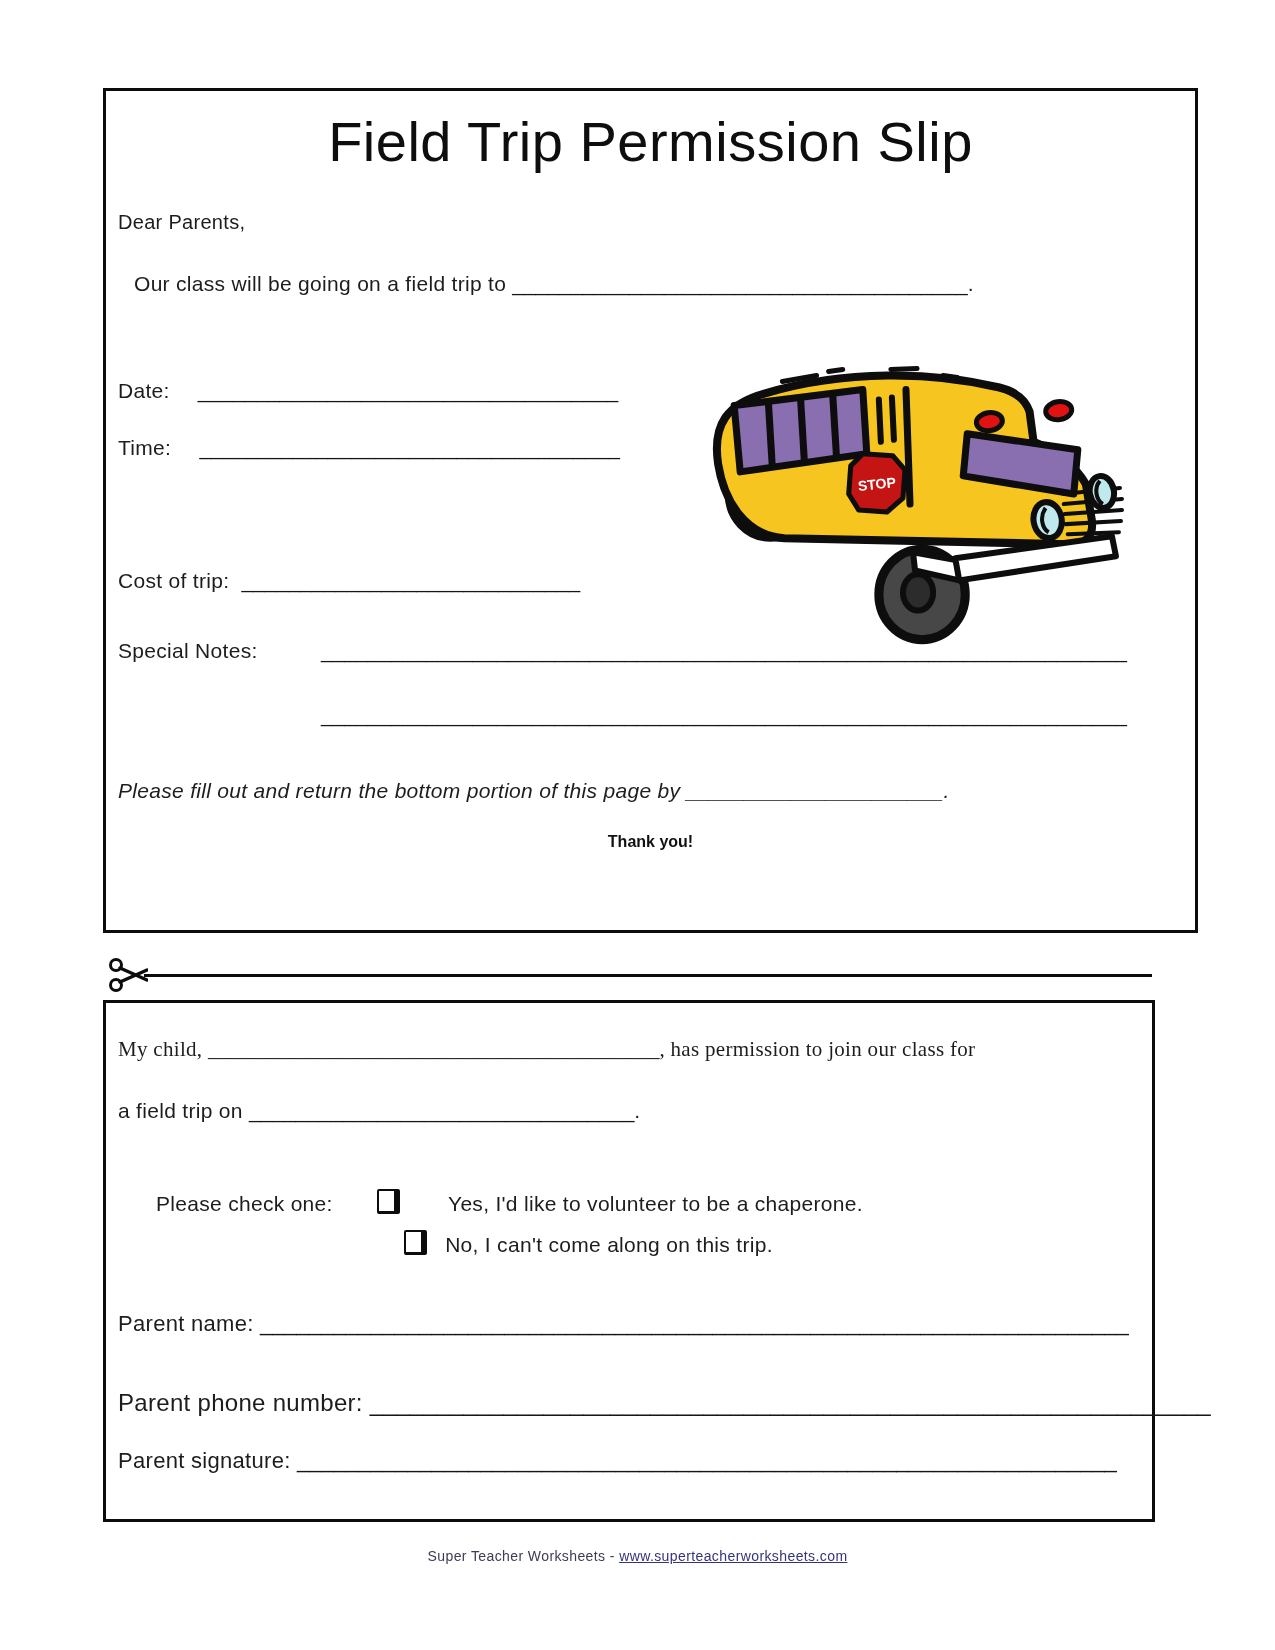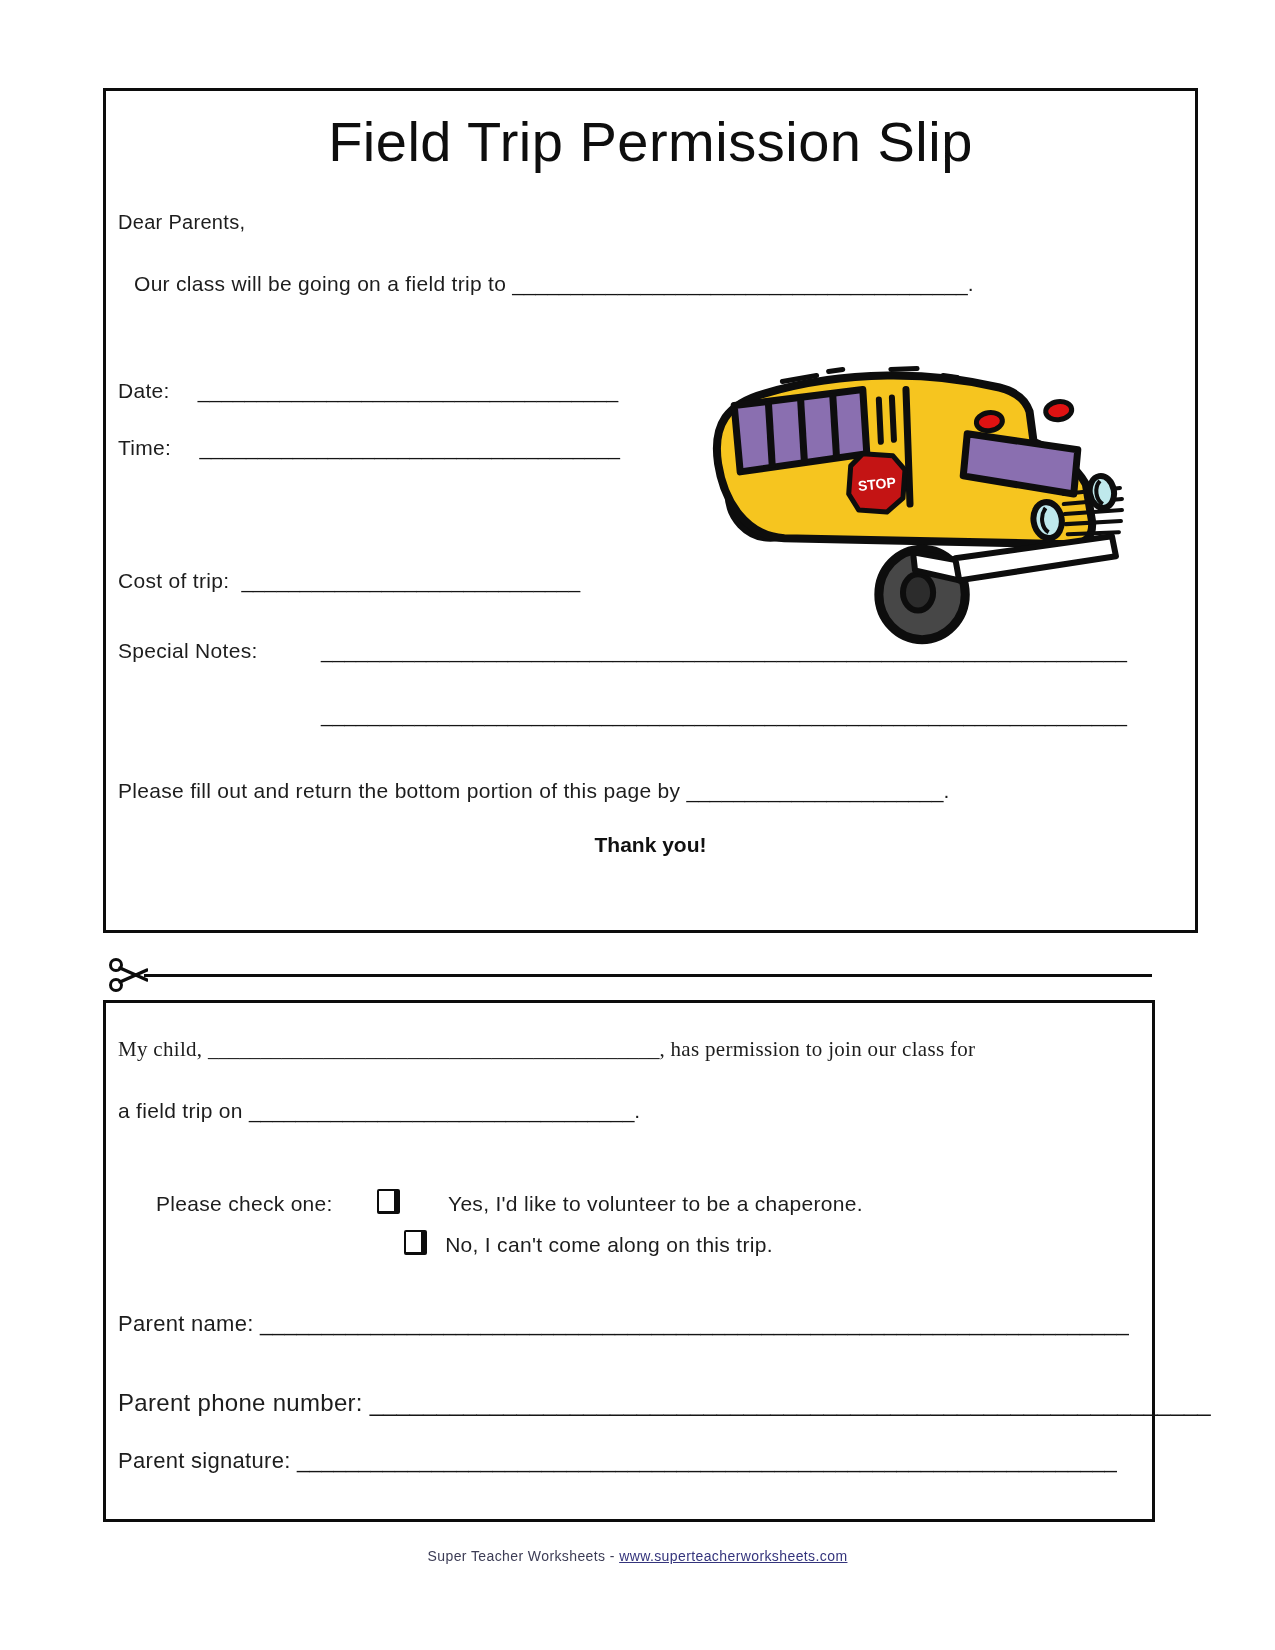--- a/index.html
+++ b/index.html
@@ -40,21 +40,21 @@
     color: #1d1d1d;
   }
   .blank { letter-spacing: 0; color: #161616; }
   .thanks {
     position: absolute;
     top: 742px;
     left: 0;
     width: 100%;
     text-align: center;
     font-weight: bold;
-    font-size: 21px;
+    font-size: 16px;
     color: #111;
   }
   
   .cutline {
     position: absolute;
     left: 108px;
     top: 955px;
     width: 1044px;
     height: 40px;
     display: flex;
@@ -131,21 +131,21 @@
 
     <div class="line" style="left:12px; top:345px;">
       <span>Time:</span>
       <span class="blank" style="margin-left:22px;">____________________________________</span>
     </div>
 
     <div class="line" style="left:12px; top:548px;">Special Notes:</div>
     <div class="line blank" style="left:215px; top:548px;">_____________________________________________________________________</div>
     <div class="line blank" style="left:215px; top:612px;">_____________________________________________________________________</div>
 
-    <div class="line" style="left:12px; top:688px;">
+    <div class="line" style="left:12px; top:688px;font-style:italic;">
       <span>Please fill out and return the bottom portion of this page by</span>
       <span class="blank">______________________</span><span>.</span>
     </div>
 
     <div class="thanks">Thank you!</div>
 
     <div class="bus-wrap">
       <svg viewBox="0 0 430 310" width="432" height="312">
 
         <g>

